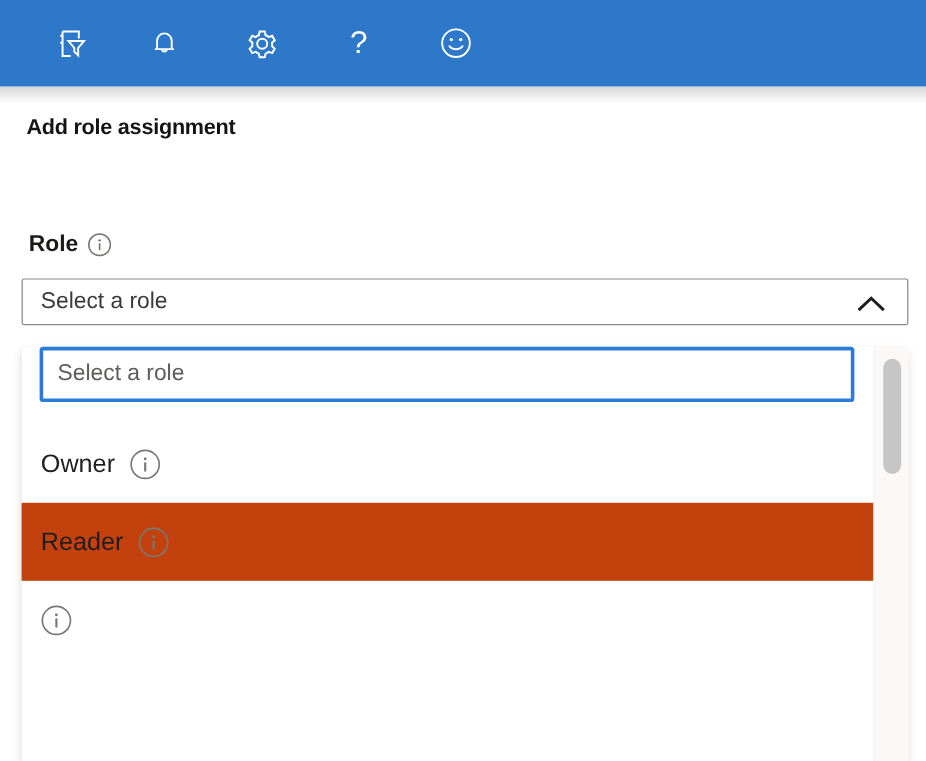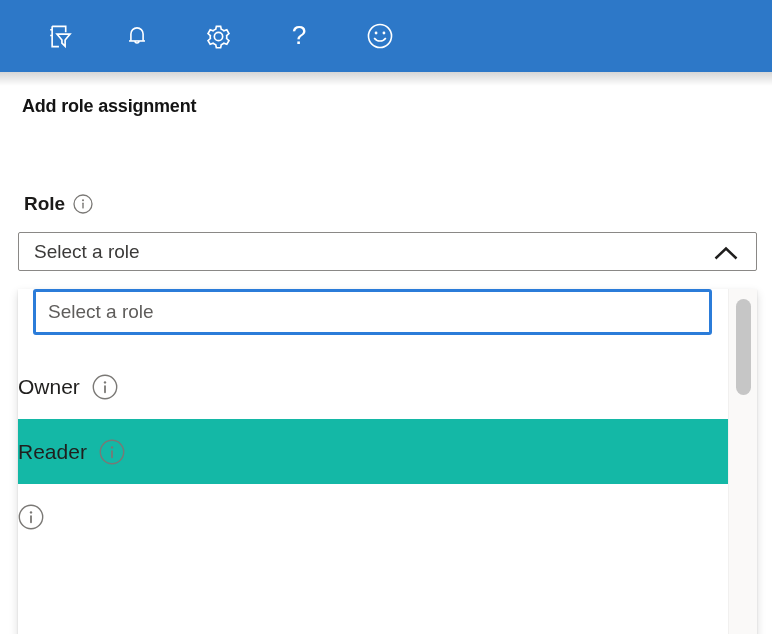--- a/index.html
+++ b/index.html
@@ -78,23 +78,24 @@
     font-size: 19px; color: #201f1e;
     font-family: "Liberation Sans", sans-serif;
     outline: none;
   }
   .search-input::placeholder { color: #5f5d5b; opacity: 1; }
 
   .options { margin-top: 19px; margin-right: 29px; }
   .option {
     height: 65px;
     display: flex; align-items: center; gap: 12px;
+    padding-left: 16px;
     cursor: pointer;
   }
-  .option.highlighted { background: #14b8a6; }
+  .option.highlighted { background: #c2410c; }
   .option-label { font-size: 21px; color: #201f1e; }
 
   .scroll-gutter {
     position: absolute; top: 0; right: 0;
     width: 29px; height: 100%;
     background: #faf9f8;
     border-left: 1px solid #f1f0ef;
   }
   .scroll-thumb {
     position: absolute; top: 10px; left: 7px;

